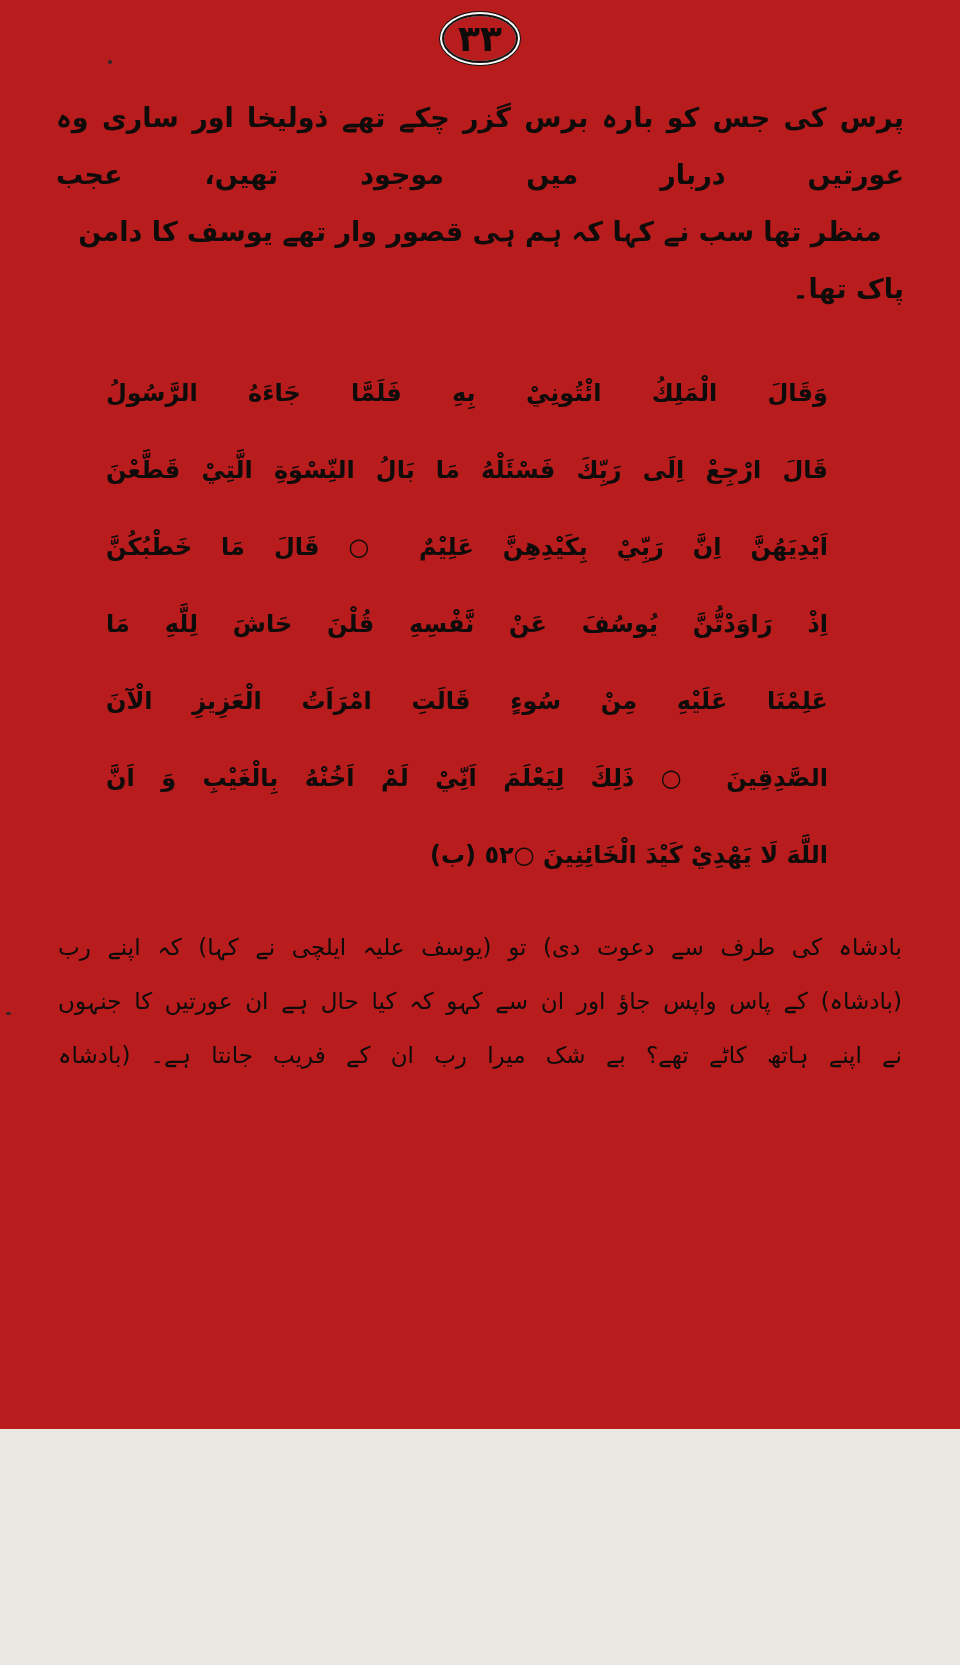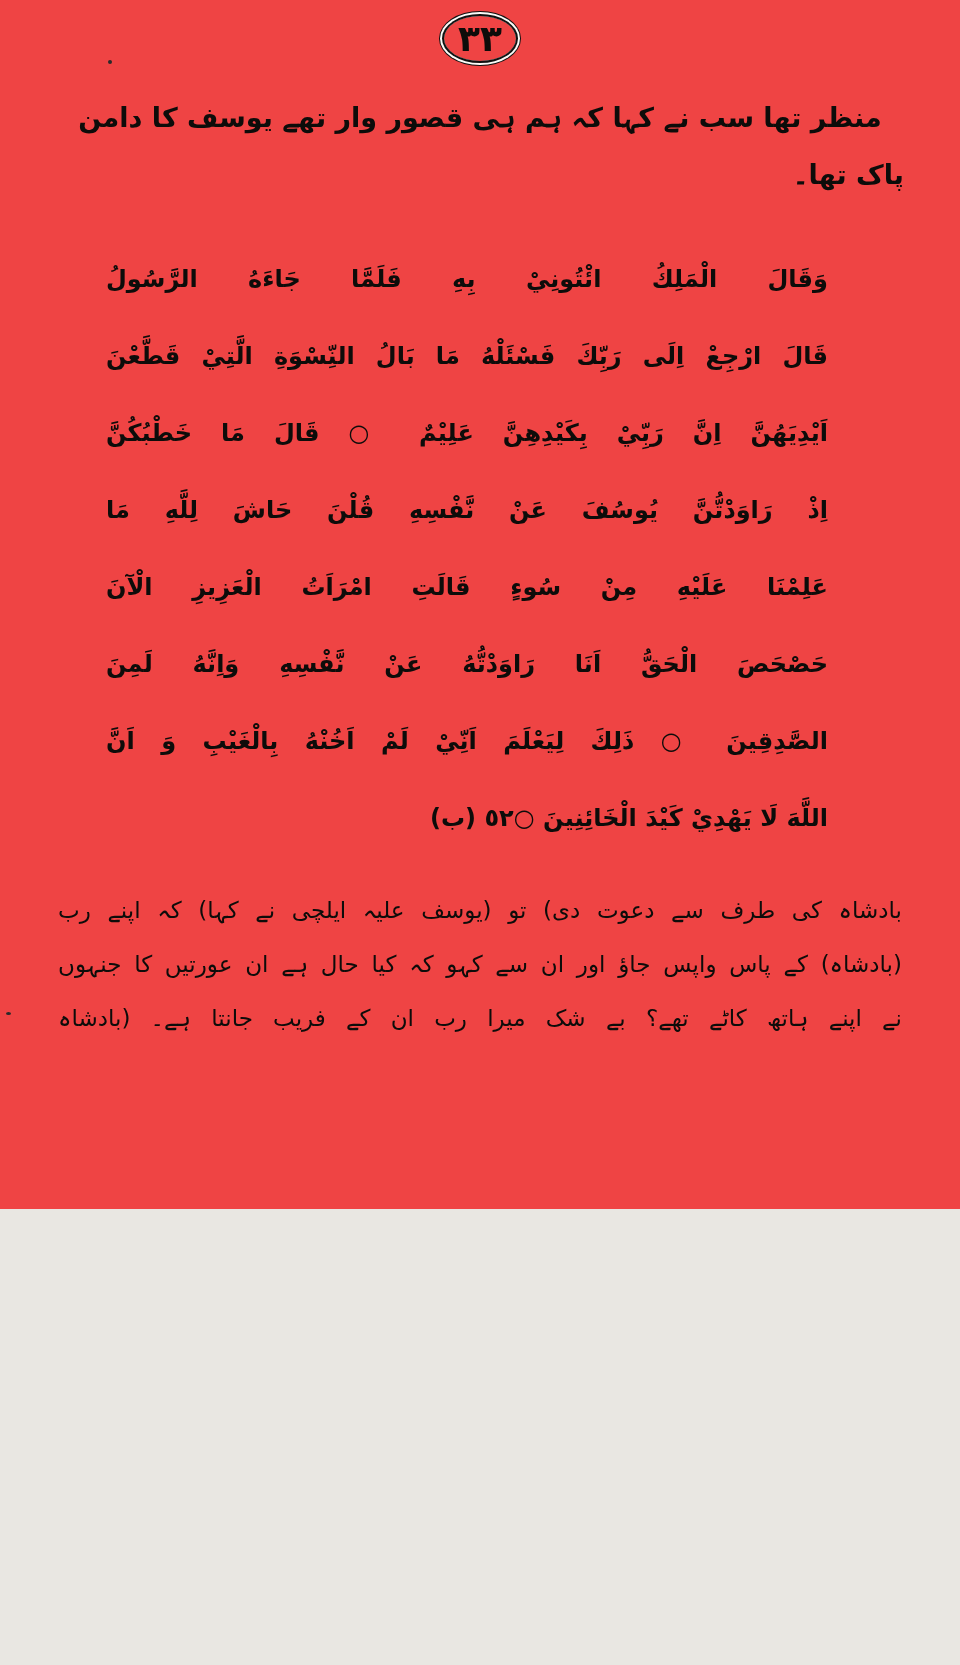--- a/index.html
+++ b/index.html
@@ -3,23 +3,23 @@
 <meta charset="utf-8">
 <style>
   html, body {
     margin: 0;
     padding: 0;
     background: #e9e7e2;
   }
   .page {
     position: relative;
     width: 960px;
-    height: 1209px;
+    height: 1429px;
     margin: 0 auto;
-    background: #ef4444;
+    background: #b91c1c;
     box-sizing: border-box;
     overflow: hidden;
     font-family: "DejaVu Sans", sans-serif;
     color: #0d0c0a;
   }
   .page-number {
     margin-top: 16px;
     text-align: center;
     font-size: 36px;
     font-weight: bold;
@@ -76,30 +76,30 @@
 
 <div class="page">
 
   <div class="page-number">
     <span class="ring">
       <span>٣٣</span>
     </span>
   </div>
 
   <div class="block intro">
+    <div class="line">پرس کی جس کو بارہ برس گزر چکے تھے ذولیخا اور ساری وہ عورتیں دربار میں موجود تھیں، عجب</div>
     <div class="line partial">منظر تھا سب نے کہا کہ ہم ہی قصور وار تھے یوسف کا دامن پاک تھا۔</div>
   </div>
 
   <div class="block quran">
     <div class="line">وَقَالَ الْمَلِكُ ائْتُونِيْ بِهِ فَلَمَّا جَاءَهُ الرَّسُولُ</div>
     <div class="line">قَالَ ارْجِعْ اِلَى رَبِّكَ فَسْئَلْهُ مَا بَالُ النِّسْوَةِ الَّتِيْ قَطَّعْنَ</div>
     <div class="line">اَيْدِيَهُنَّ اِنَّ رَبِّيْ بِكَيْدِهِنَّ عَلِيْمٌ ○ قَالَ مَا خَطْبُكُنَّ</div>
     <div class="line">اِذْ رَاوَدْتُّنَّ يُوسُفَ عَنْ نَّفْسِهِ قُلْنَ حَاشَ لِلَّهِ مَا</div>
     <div class="line">عَلِمْنَا عَلَيْهِ مِنْ سُوءٍ قَالَتِ امْرَاَتُ الْعَزِيزِ الْآنَ</div>
-    <div class="line">حَصْحَصَ الْحَقُّ اَنَا رَاوَدْتُّهُ عَنْ نَّفْسِهِ وَاِنَّهُ لَمِنَ</div>
     <div class="line">الصَّدِقِينَ ○ ذَلِكَ لِيَعْلَمَ اَنِّيْ لَمْ اَخُنْهُ بِالْغَيْبِ وَ اَنَّ</div>
     <div class="line partial">اللَّهَ لَا يَهْدِيْ كَيْدَ الْخَائِنِينَ ○٥٢ (ب)</div>
   </div>
 
   <div class="block translation">
     <div class="line">بادشاہ کی طرف سے دعوت دی) تو (یوسف علیہ ایلچی نے کہا) کہ اپنے رب</div>
     <div class="line">(بادشاہ) کے پاس واپس جاؤ اور ان سے کہو کہ کیا حال ہے ان عورتیں کا جنہوں</div>
     <div class="line">نے اپنے ہاتھ کاٹے تھے؟ بے شک میرا رب ان کے فریب جانتا ہے۔ (بادشاہ</div>
 
   </div>

